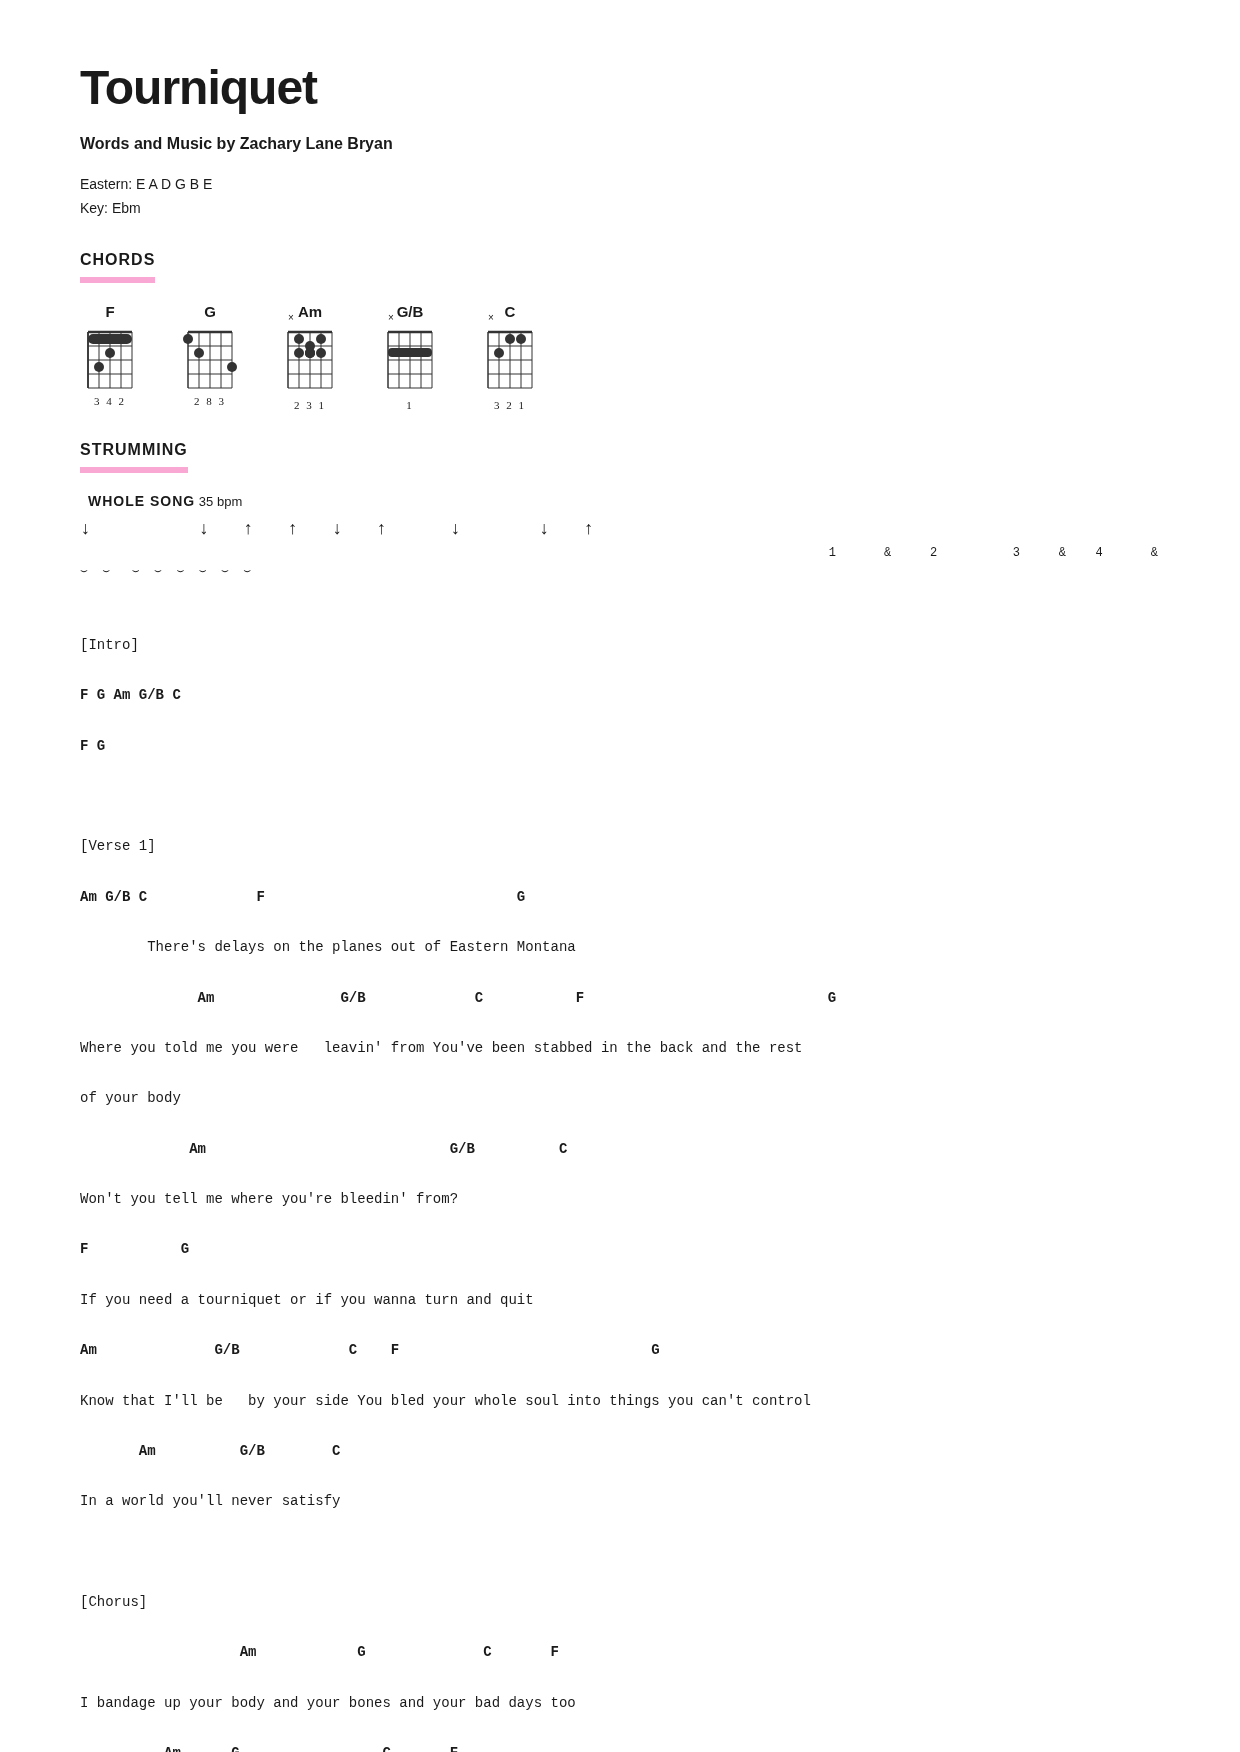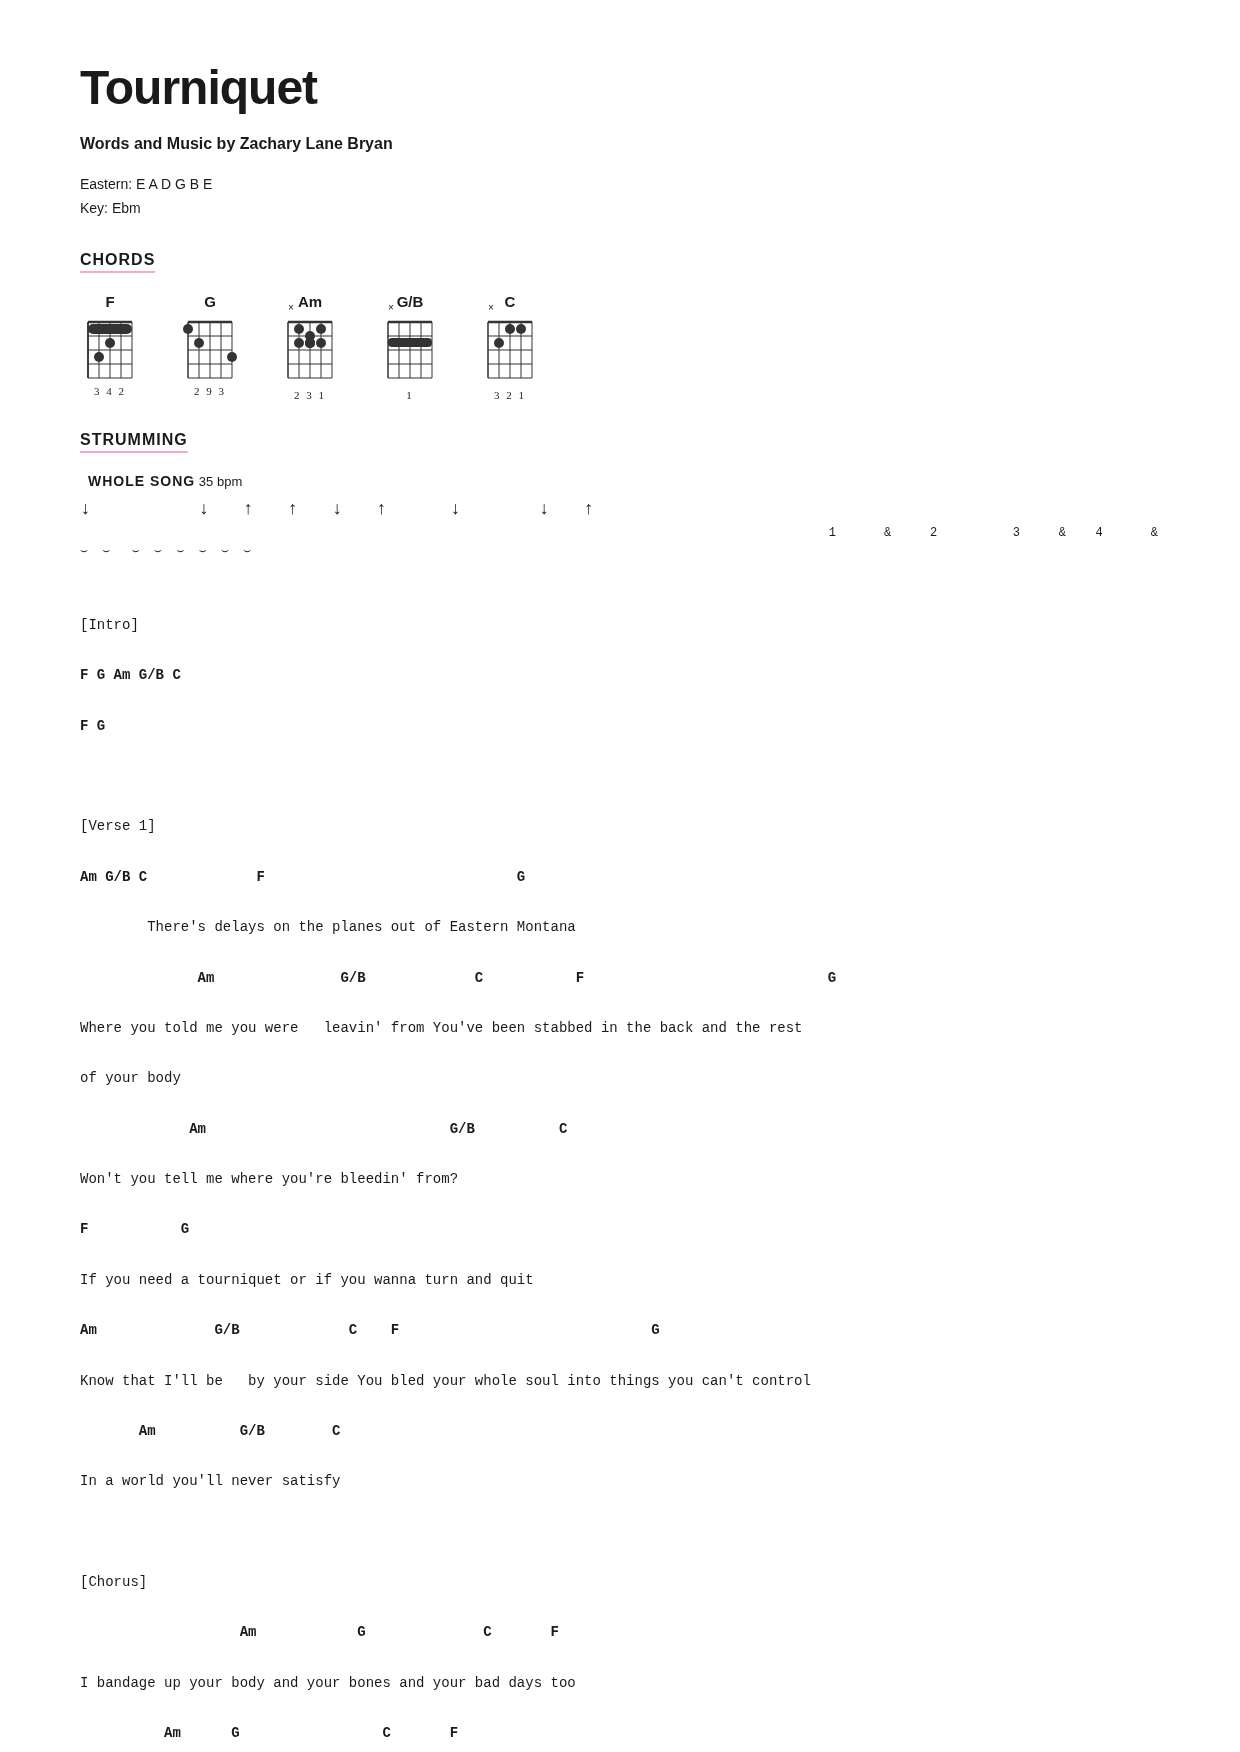--- a/index.html
+++ b/index.html
@@ -30,24 +30,24 @@
       font-family: Arial, sans-serif;
       font-size: 14px;
       line-height: 1.7;
       margin-bottom: 30px;
     }
     .section-title {
       font-family: Arial, sans-serif;
       font-size: 16px;
       font-weight: 900;
       letter-spacing: 1px;
-      border-bottom: 2px solid #f9a8d4;
+      border-bottom: 6px solid #f9a8d4;
       display: inline-block;
       margin-bottom: 20px;
-      padding-bottom: 2px;
+      padding-bottom: 8px;
     }
     .chords-section {
       margin-bottom: 30px;
     }
     .chord-diagrams {
       display: flex;
       gap: 40px;
       align-items: flex-start;
       margin-bottom: 10px;
     }
@@ -167,21 +167,21 @@
         <line x1="30" y1="8" x2="30" y2="64" stroke="#333" stroke-width="1"></line>
         <line x1="41" y1="8" x2="41" y2="64" stroke="#333" stroke-width="1"></line>
         <line x1="52" y1="8" x2="52" y2="64" stroke="#333" stroke-width="1"></line>
 
         <circle cx="19" cy="29" r="5" fill="#333"></circle>
 
         <circle cx="8" cy="15" r="5" fill="#333"></circle>
 
         <circle cx="52" cy="43" r="5" fill="#333"></circle>
       </svg>
-      <div class="chord-fingers">2 9   3</div>
+      <div class="chord-fingers">2 8   3</div>
     </div>
 
     <div class="chord-diagram">
       <div class="chord-name">Am</div>
       <div style="position:relative;">
         <div style="font-size:10px; position:absolute; top:-12px; left:8px; font-family:Arial;">×</div>
         <svg width="60" height="68">
           <line x1="8" y1="8" x2="52" y2="8" stroke="#333" stroke-width="2.5"></line>
           <line x1="8" y1="22" x2="52" y2="22" stroke="#333" stroke-width="1"></line>
           <line x1="8" y1="36" x2="52" y2="36" stroke="#333" stroke-width="1"></line>

